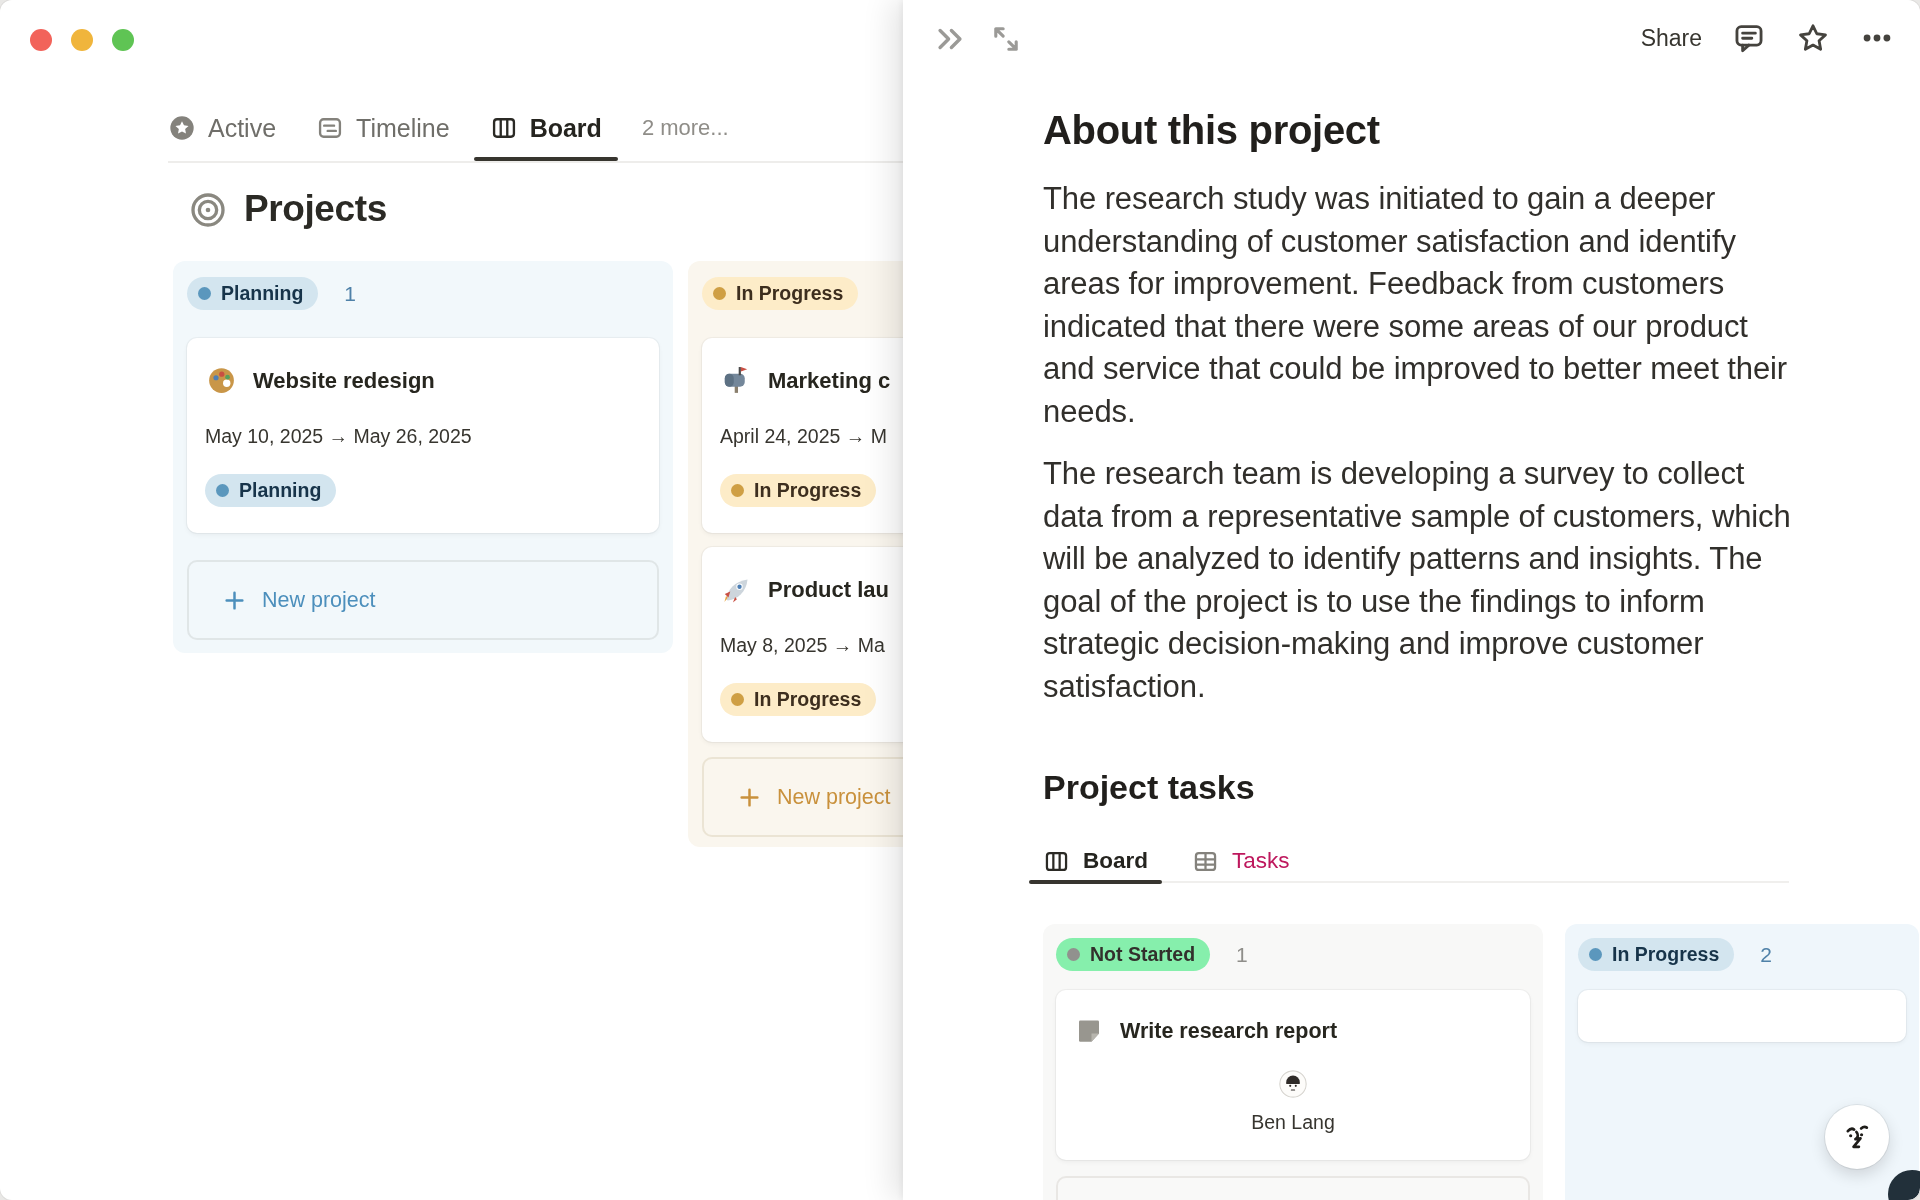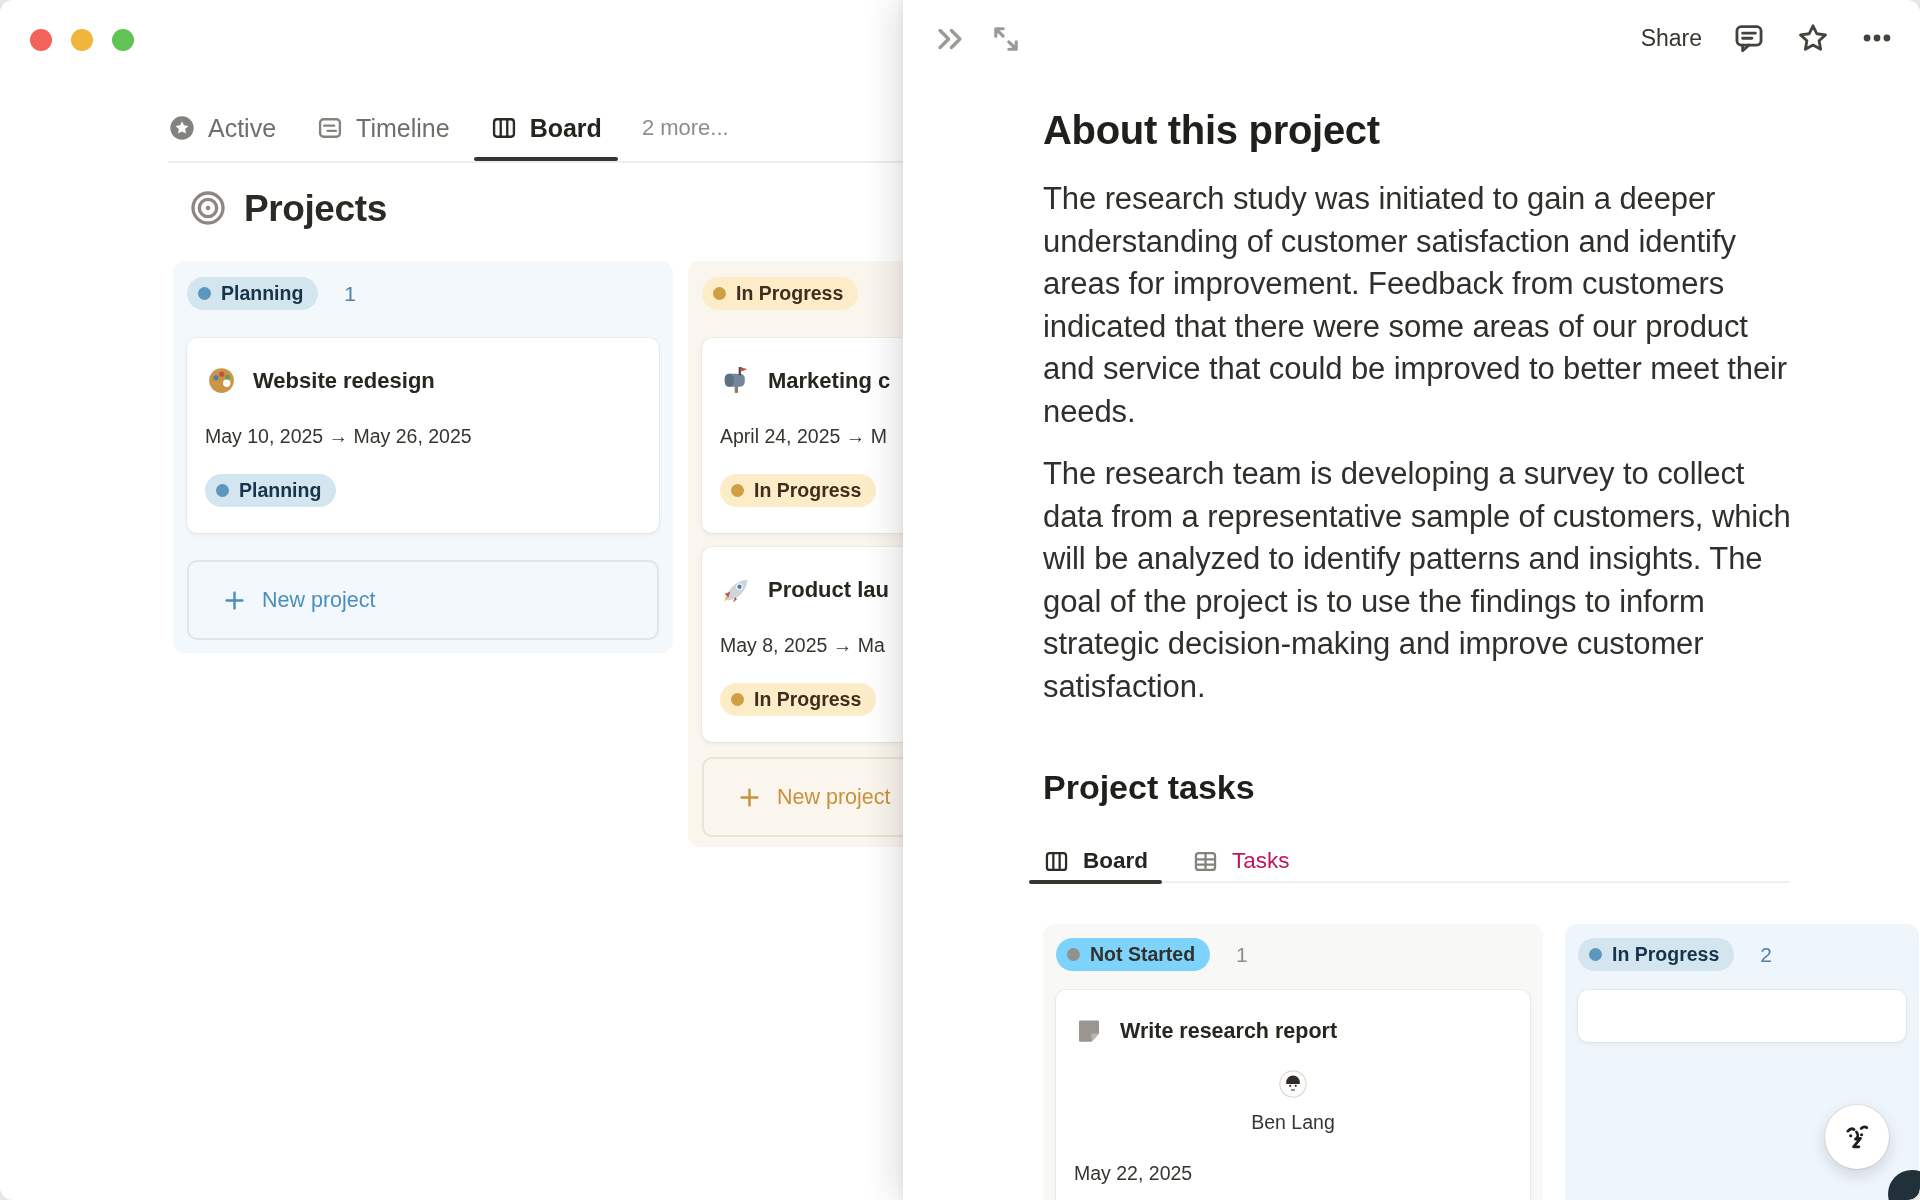--- a/index.html
+++ b/index.html
@@ -21,35 +21,35 @@
 
   
   .tabs-row{position:absolute;left:168px;top:103px;height:50px;display:flex;align-items:center;gap:40px;z-index:1;}
   .tab{position:relative;display:flex;align-items:center;gap:12px;font-size:25px;color:#6f6e69;height:50px;}
   .tab .ticon{width:28px;height:28px;flex:none;}
   .tab.active{color:#25241f;font-weight:700;}
   .tab.active::after{content:"";position:absolute;left:-16px;right:-16px;bottom:-8px;height:4px;border-radius:2px;background:#37352f;}
   .more-tabs{font-size:22px;color:#8f8d88;}
   .tabs-divider{position:absolute;left:168px;top:161px;width:735px;height:2px;background:#eeedeb;}
 
-  .page-title{position:absolute;left:188px;top:188px;display:flex;align-items:flex-start;gap:16px;}
+  .page-title{position:absolute;left:188px;top:188px;display:flex;align-items:flex-end;gap:16px;}
   .page-title .target{width:40px;height:40px;}
   .page-title .ttl{font-size:37px;font-weight:700;letter-spacing:-0.4px;color:#2b2a25;}
 
   .board-col{position:absolute;border-radius:12px;padding:16px 14px;box-sizing:border-box;}
   .col-planning{left:173px;top:261px;width:500px;height:392px;background:#f2f8fb;}
   .col-mid{left:688px;top:261px;width:500px;height:586px;background:#faf6ee;}
 
   .col-head{display:flex;align-items:center;gap:26px;}
   .pill{display:inline-flex;align-items:center;gap:10px;height:33px;padding:0 15px 0 11px;
         border-radius:17px;font-size:19.5px;font-weight:600;white-space:nowrap;}
   .pill .dot{width:13px;height:13px;border-radius:50%;flex:none;}
   .pill.blue{background:#d3e5ef;color:#17344a;}   .pill.blue .dot{background:#5b97bd;}
   .pill.yellow{background:#fdecc8;color:#3d2e1e;} .pill.yellow .dot{background:#cf9f44;}
-  .pill.gray{background:#7dd3fc;color:#32302c;}   .pill.gray .dot{background:#91918e;}
+  .pill.gray{background:#86efac;color:#32302c;}   .pill.gray .dot{background:#91918e;}
   .col-count{font-size:21px;font-weight:400;}
   .count-blue{color:#4f81a8;} .count-gray{color:#8f8e8a;}
 
   .pcard{background:#fff;border-radius:10px;margin-top:28px;padding:26px 18px;
          box-shadow:0 0 0 1px rgba(15,15,15,0.04),0 2px 5px rgba(15,15,15,0.05);}
   .pcard + .pcard{margin-top:14px;}
   .pcard-title{display:flex;align-items:center;gap:15px;font-size:22px;font-weight:600;color:#27261f;white-space:nowrap;overflow:hidden;}
   .pcard-title .cicon{width:33px;height:33px;flex:none;}
   .pcard-date{margin-top:28px;font-size:19.5px;color:#37352f;white-space:nowrap;}
   .pcard-tag{margin-top:26px;}
@@ -313,21 +313,20 @@
               <div class="tcard-person">
                 <svg class="avatar" viewBox="0 0 24 24">
                   <circle cx="12" cy="12" r="11.3" fill="#fdfcfa" stroke="#d8d6d1" stroke-width="1"></circle>
                   <path d="M6.2 10.5a5.8 5.8 0 0111.6 0v1.4H6.2z" fill="#2f2b28"></path>
                   <circle cx="9.6" cy="13.6" r="0.9" fill="#2f2b28"></circle>
                   <circle cx="14.4" cy="13.6" r="0.9" fill="#2f2b28"></circle>
                   <path d="M10.6 17.2h2.8" stroke="#2f2b28" stroke-width="0.9" stroke-linecap="round"></path>
                 </svg>
                 <span>Ben Lang</span>
               </div>
-              <div class="tcard-date">May 22, 2025</div>
             </div>
             <div class="newtask">
               
               
             </div>
           </div>
 
           <div class="tcol blue">
             <div class="col-head">
               <span class="pill blue">

